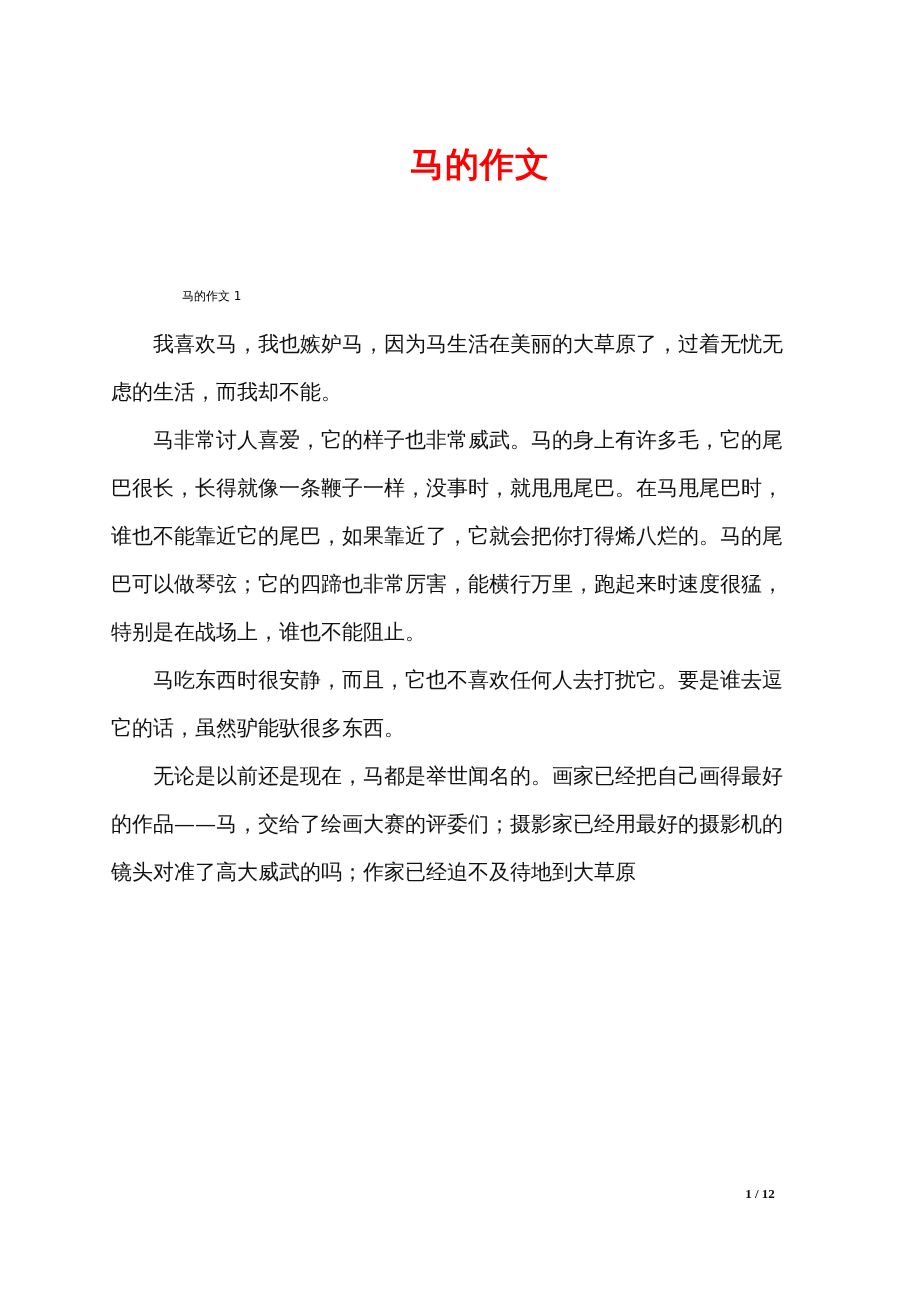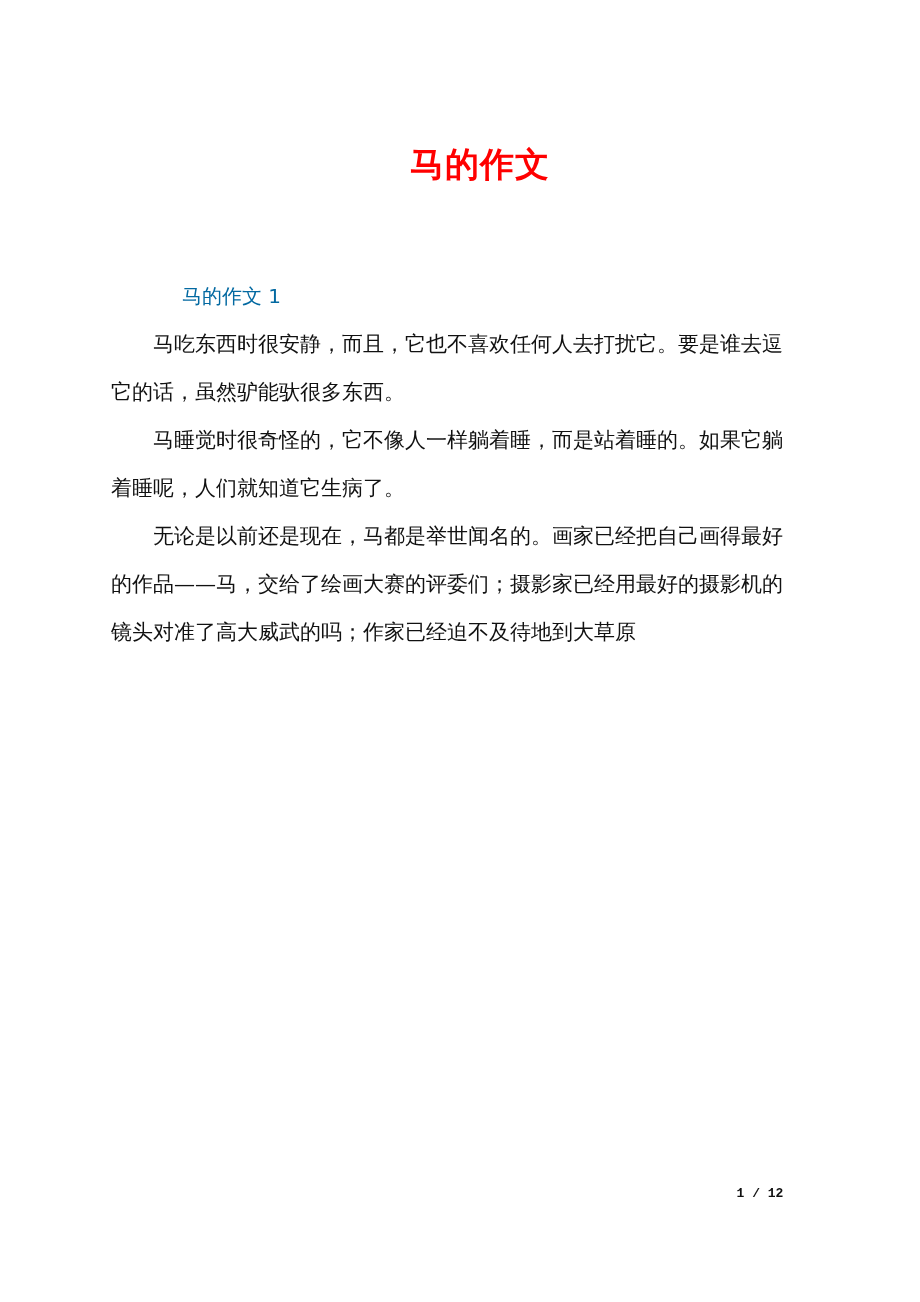--- a/index.html
+++ b/index.html
@@ -33,23 +33,23 @@
       color: #ff0000;
       letter-spacing: 1px;
       line-height: 48px;
       padding-left: 20px;
     }
     .subheading {
       position: absolute;
       left: 182px;
       top: 276px;
       font-family: "DejaVu Sans", "Liberation Sans", sans-serif;
-      font-size: 20px;
+      font-size: 12px;
       line-height: 40px;
-      color: #0369a1;
+      color: #000000;
     }
     .body-text {
       position: absolute;
       left: 111px;
       top: 320px;
       width: 672px;
     }
     .para {
       margin: 0;
       text-indent: 2em;
@@ -59,34 +59,35 @@
       text-justify: inter-character;
       letter-spacing: 0px;
       color: #111;
     }
     .page-number {
       position: absolute;
       left: 730px;
       top: 1186px;
       width: 60px;
       text-align: center;
-      font-family: Liberation Mono, monospace;
+      font-family: Liberation Serif, serif;
       font-weight: bold;
       font-size: 13px;
       color: #111;
     }
   </style>
 </head>
 <body>
 
 <div class="page">
   <div class="title">马的作文</div>
 
   <div class="subheading">马的作文 1</div>
 
   <div class="body-text">
+    <p class="para">我喜欢马，我也嫉妒马，因为马生活在美丽的大草原了，过着无忧无虑的生活，而我却不能。</p>
+    <p class="para">马非常讨人喜爱，它的样子也非常威武。马的身上有许多毛，它的尾巴很长，长得就像一条鞭子一样，没事时，就甩甩尾巴。在马甩尾巴时，谁也不能靠近它的尾巴，如果靠近了，它就会把你打得烯八烂的。马的尾巴可以做琴弦；它的四蹄也非常厉害，能横行万里，跑起来时速度很猛，特别是在战场上，谁也不能阻止。</p>
     <p class="para">马吃东西时很安静，而且，它也不喜欢任何人去打扰它。要是谁去逗它的话，虽然驴能驮很多东西。</p>
-    <p class="para">马睡觉时很奇怪的，它不像人一样躺着睡，而是站着睡的。如果它躺着睡呢，人们就知道它生病了。</p>
     <p class="para">无论是以前还是现在，马都是举世闻名的。画家已经把自己画得最好的作品——马，交给了绘画大赛的评委们；摄影家已经用最好的摄影机的镜头对准了高大威武的吗；作家已经迫不及待地到大草原</p>
   </div>
 
   <div class="page-number">1 / 12</div>
 </div>
 
 </body></html>

